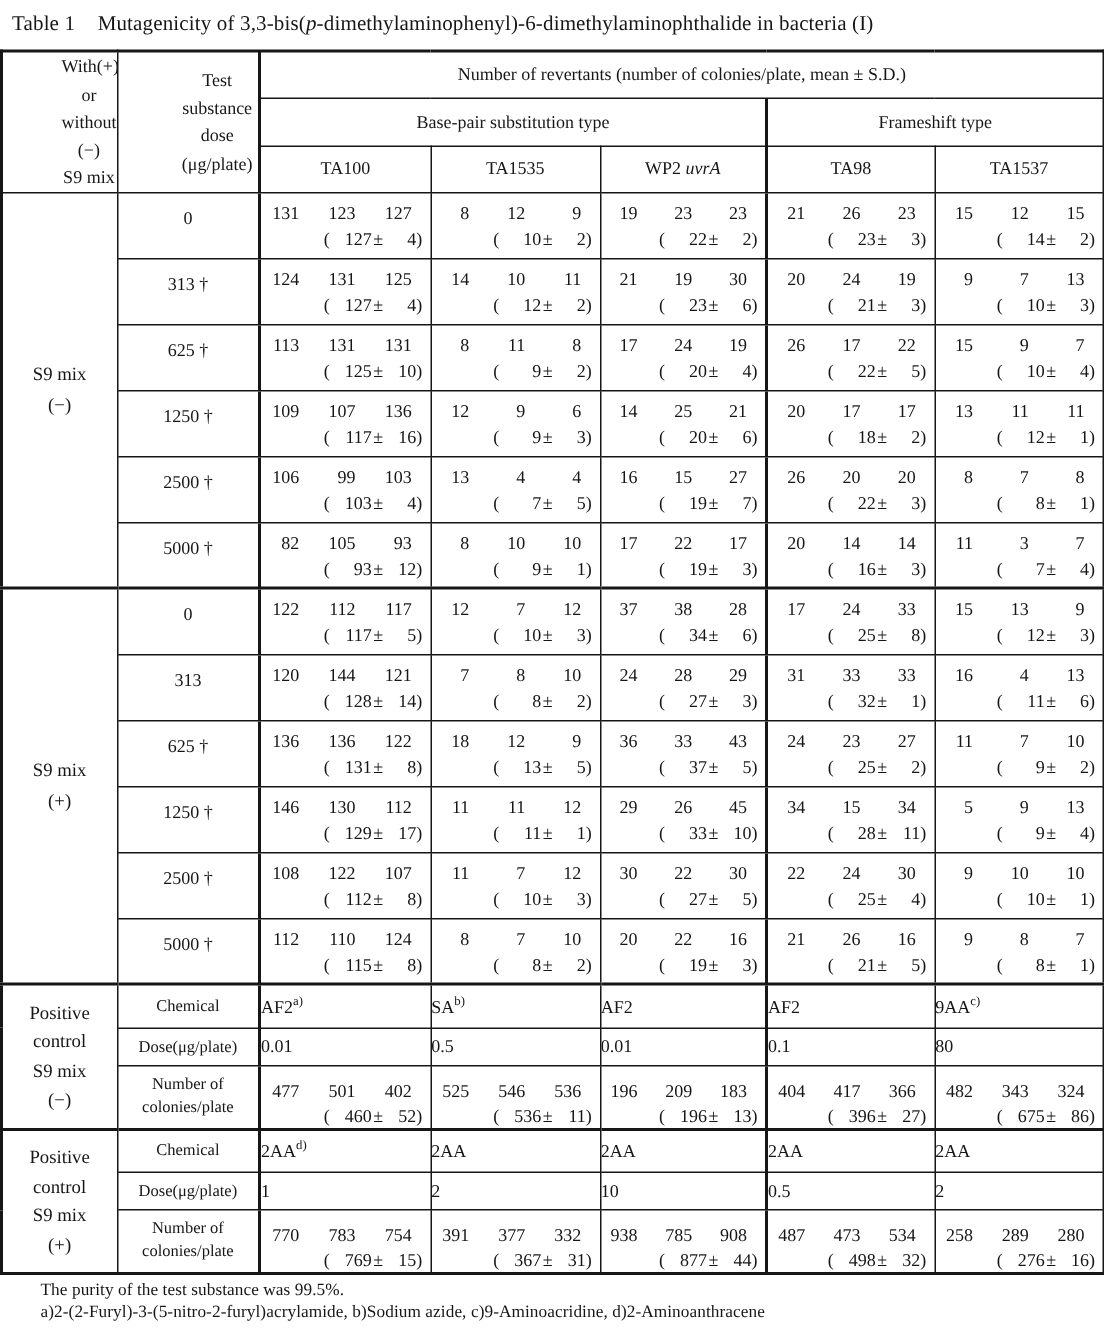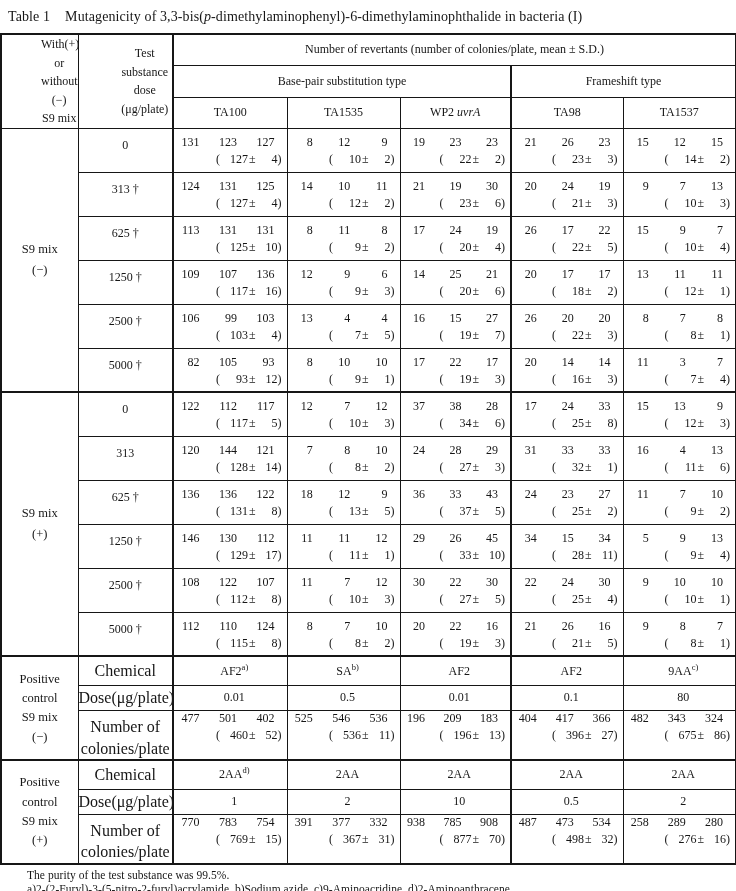--- a/index.html
+++ b/index.html
@@ -27,24 +27,24 @@
   .dcell{padding-top:6px;}
   .vals{display:grid;grid-template-columns:1fr 1fr 1fr;}
   .vals span{text-align:right;padding-right:12px;font-size:12px;}
   .meanline{display:flex;justify-content:flex-end;align-items:baseline;padding-right:5px;margin-top:2px;font-size:12px;}
   .meanline .mo{margin-right:1px;}
   .meanline .mv{min-width:27px;text-align:right;}
   .meanline .pm{margin:0 1px 0 1px;}
   .meanline .sv{min-width:21px;text-align:right;}
   .pcr1>th,.pcr1>td{height:29px;vertical-align:middle;}
   .pcr2>td{height:25px;vertical-align:middle;}
-  .pcr3>td{height:39px;vertical-align:top;padding-top:0;}
+  .pcr3>td{height:39px;vertical-align:top;padding-top:9px;}
   .pcr3>td.rowlab{padding-top:5px;}
-  .rowlab{text-align:center;font-size:16px;line-height:1.35;}
-  .chem{text-align:center;font-size:12px;padding-left:8px;}
+  .rowlab{text-align:center;font-size:11px;line-height:1.35;}
+  .chem{font-size:12px;}
   .chem sup{font-size:8.5px;vertical-align:super;line-height:0;}
   .pclabel div{line-height:1.55;}
   .footnotes{padding:3px 2px 0 3px;margin-left:24px;}
   .footnotes div{font-size:11.5px;line-height:1.26;letter-spacing:.05px;}
   i{font-style:italic;}
 </style>
 </head>
 <body>
 
 <div class="title">
@@ -1134,21 +1134,21 @@
         <td class="dcell">
           <div class="vals">
             <span>938</span>
             <span>785</span>
             <span>908</span>
           </div>
           <div class="meanline">
             <span class="mo">(</span>
             <span class="mv">877</span>
             <span class="pm">±</span>
-            <span class="sv">70</span>
+            <span class="sv">44</span>
             <span class="mc">)</span>
           </div>
         </td>
         <td class="dcell thickL">
           <div class="vals">
             <span>487</span>
             <span>473</span>
             <span>534</span>
           </div>
           <div class="meanline">

